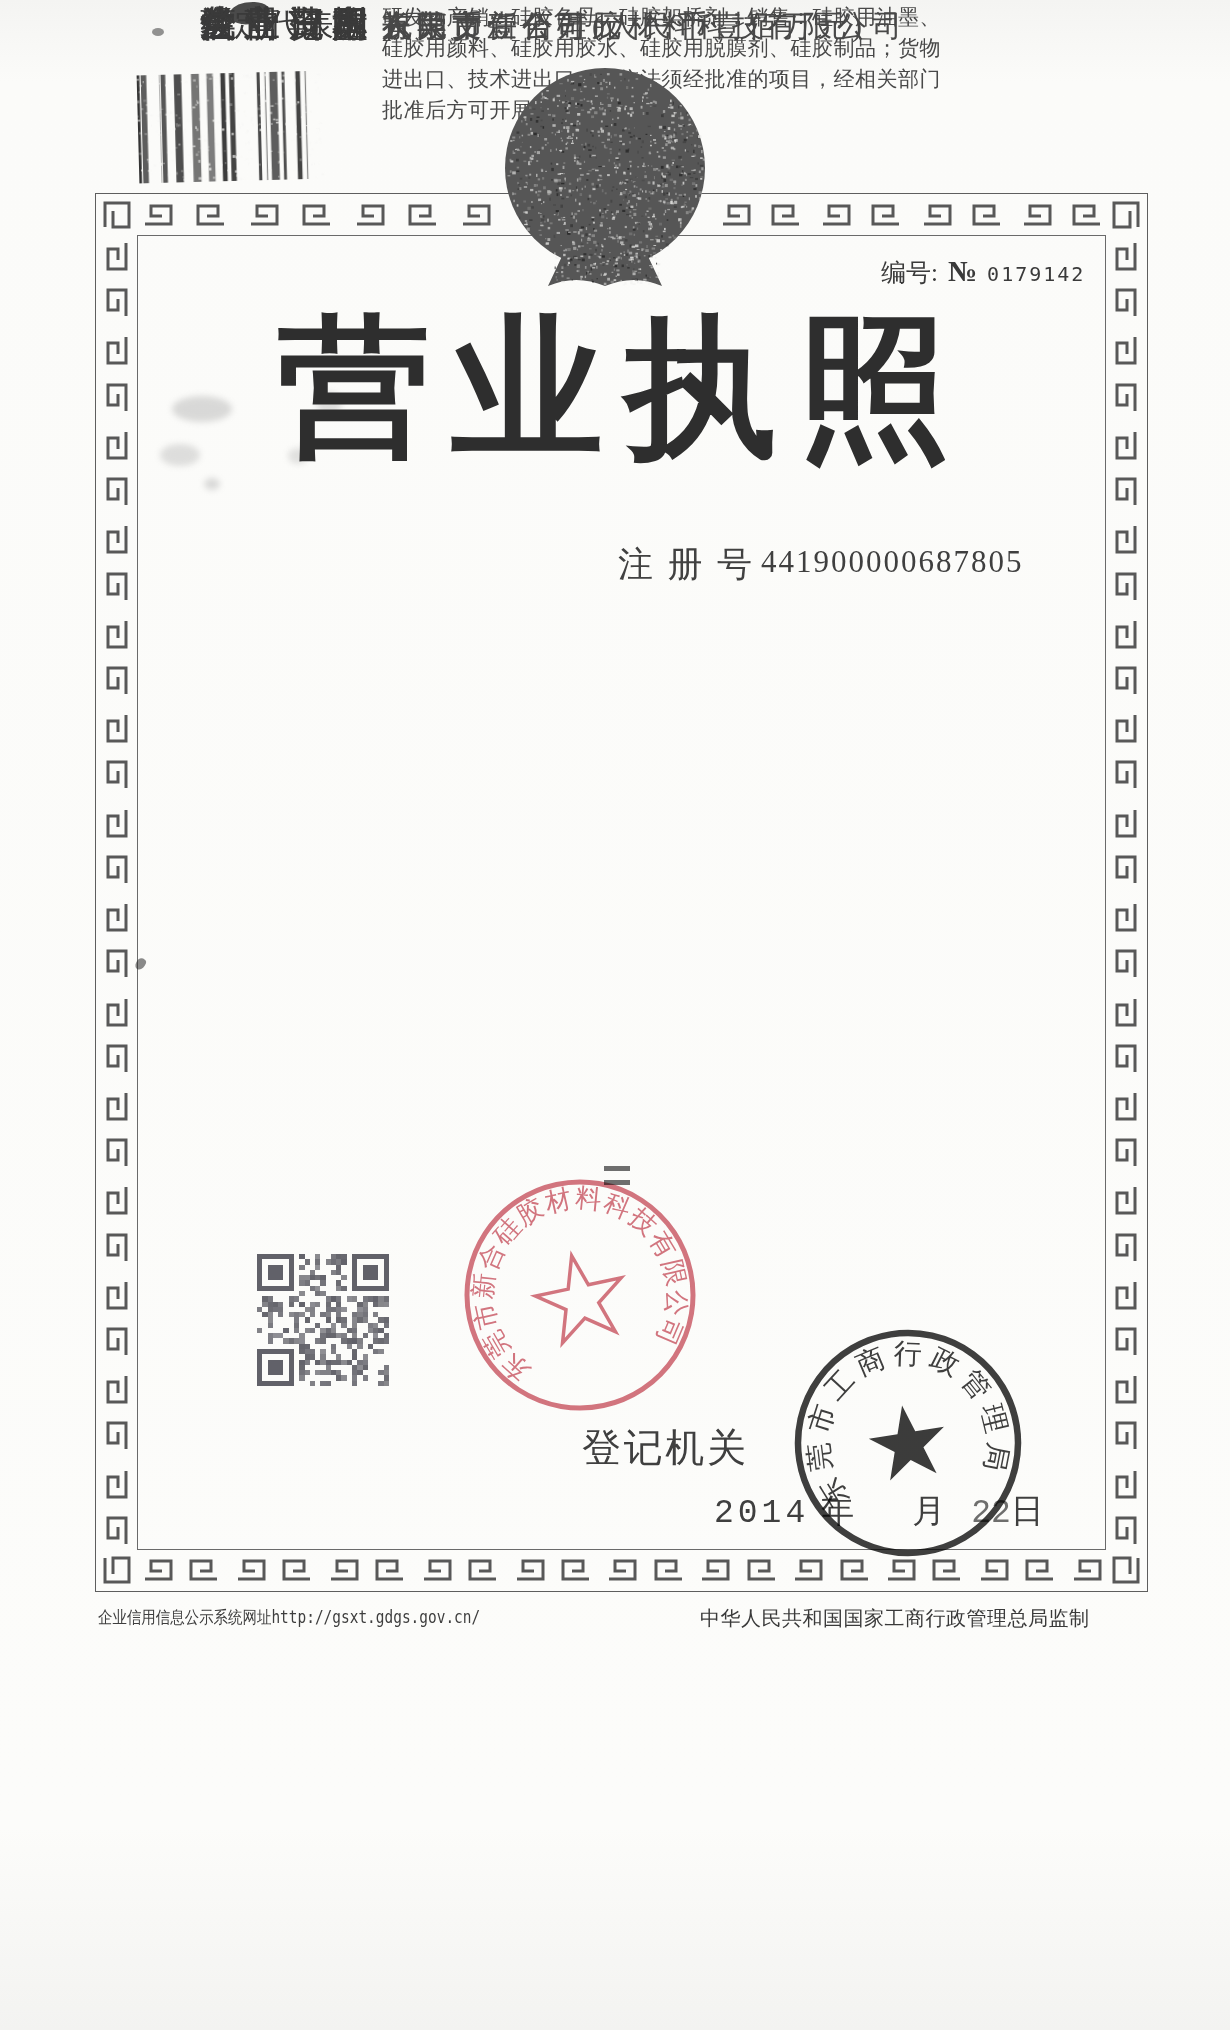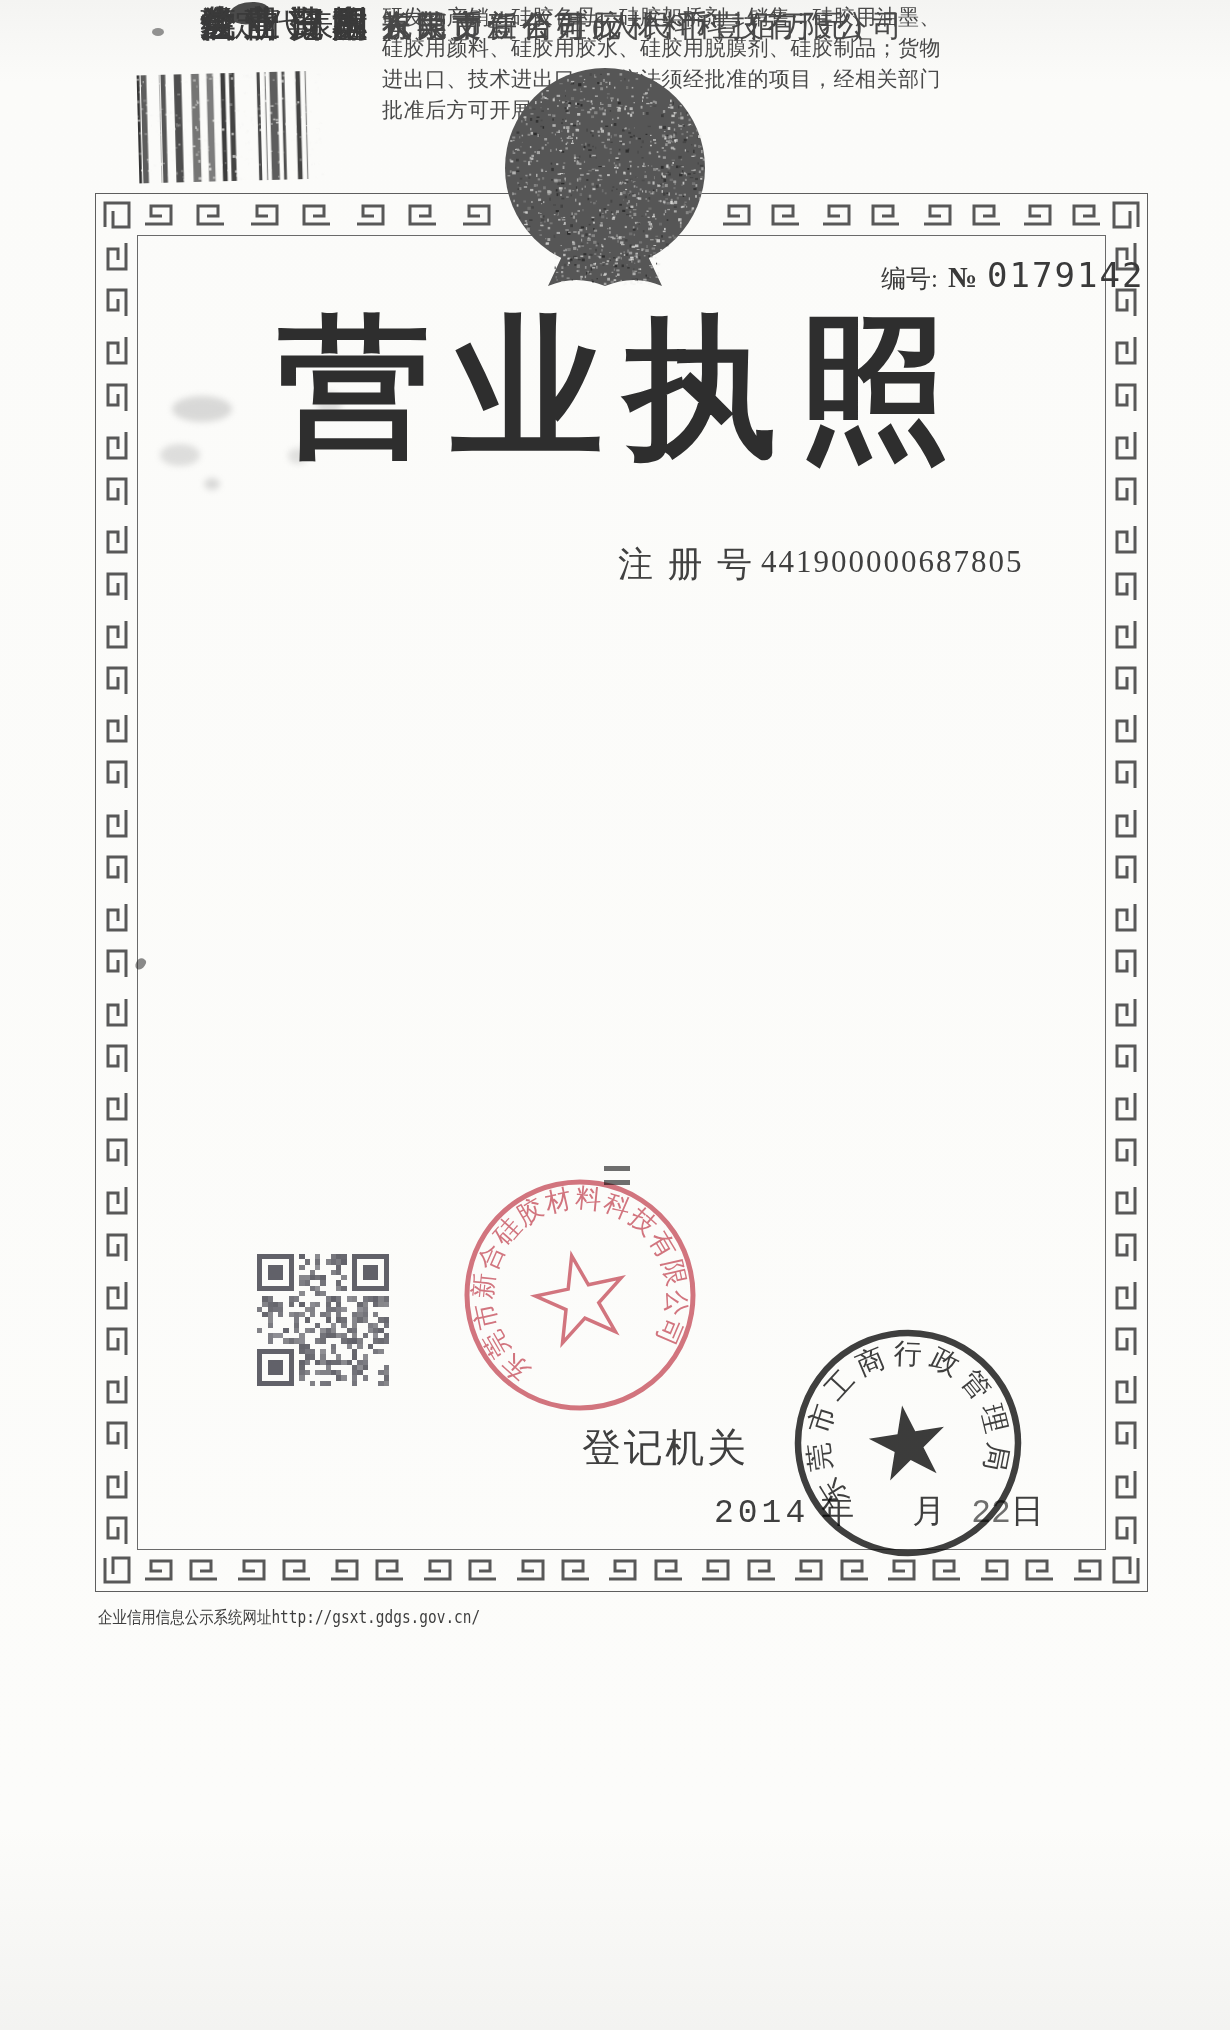--- a/index.html
+++ b/index.html
@@ -23,21 +23,21 @@
 
   
   .barcode { position:absolute; left:136px; top:68px; width:190px; height:120px;
              transform:rotate(-1.5deg); filter:blur(0.3px); z-index:2; }
   .emblem  { position:absolute; left:498px; top:60px; width:214px; height:234px; z-index:3; }
 
   .serial { position:absolute; left:833px; top:255px; display:flex; align-items:baseline;
             color:#3a3a3a; z-index:2; }
   .serial .s-label { font-size:25px;margin-left:48px; }
   .serial .s-numero { font-size:29px; font-weight:bold; margin-left:10px; }
-  .serial .s-number { font-family:"DejaVu Sans Mono",monospace; font-size:34px; letter-spacing:2px; margin-left:10px; }
+  .serial .s-number { font-family:"DejaVu Sans Mono",monospace; font-size:20px; letter-spacing:2px; margin-left:10px; }
 
   
   .char-justify { display:flex; justify-content:space-between; }
   .title { position:absolute; left:278px; top:310px; width:672px; font-size:152px; line-height:1.05;
            font-weight:700; color:#2e2e2e; z-index:2; }
 
   .regline { position:absolute; left:618px; top:541px; display:flex; color:#414141; z-index:2; }
   .regline .r-label { width:134px; font-size:35px; }
   .regline .r-value { margin-left:9px; font-size:31px; letter-spacing:2px; padding-top:3px; color:#3f3f3f; }
 
@@ -2048,14 +2048,15 @@
         <path id="arcBlack" d="M -65.5 45.9 A 80 80 0 1 1 65.5 45.9" fill="none"></path>
       </defs>
     <circle cx="0" cy="0" r="110" fill="none" stroke="#2e2e2e" stroke-width="6.5"></circle>
     <polygon points="0,-40 8.99,-12.38 38.04,-12.36 14.55,4.73 23.51,32.36 0,15.3 -23.51,32.36 -14.55,4.73 -38.04,-12.36 -8.99,-12.38" transform="translate(0,2)" fill="#2b2b2b"></polygon>
     <text font-size="28" letter-spacing="6.5" fill="#2e2e2e">
       <textPath href="#arcBlack" xlink:href="#arcBlack">东莞市工商行政管理局</textPath>
     </text>
   </svg>
 
   <div class="footer-left">企业信用信息公示系统网址http://gsxt.gdgs.gov.cn/</div>
+  <div class="footer-right">中华人民共和国国家工商行政管理总局监制</div>
 
 </div>
 
 </body></html>

